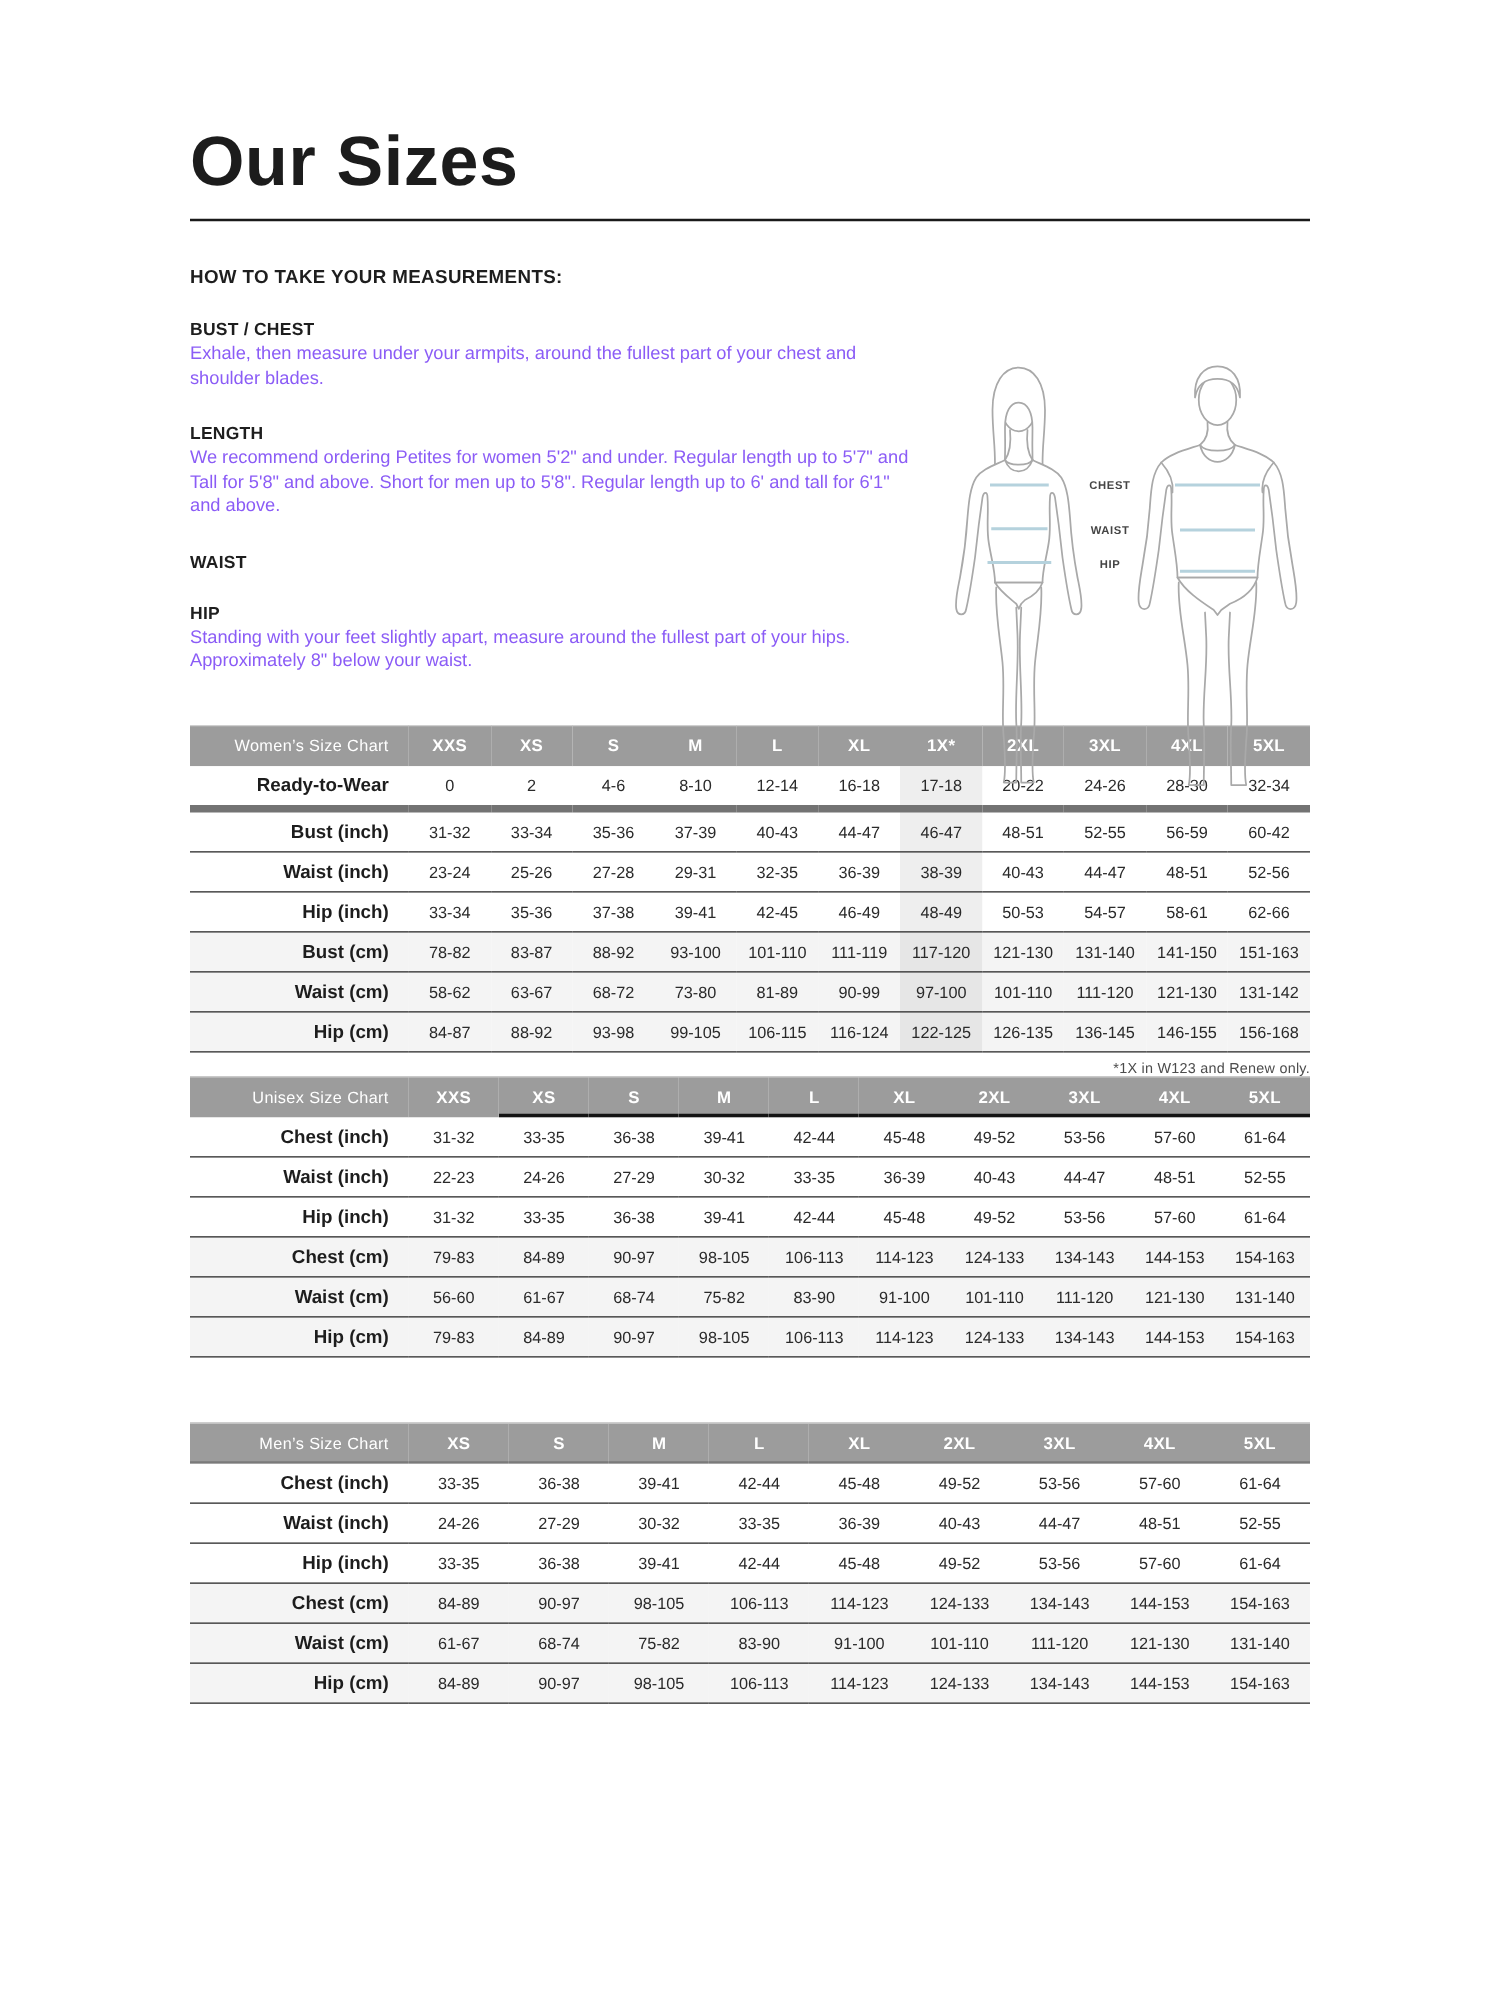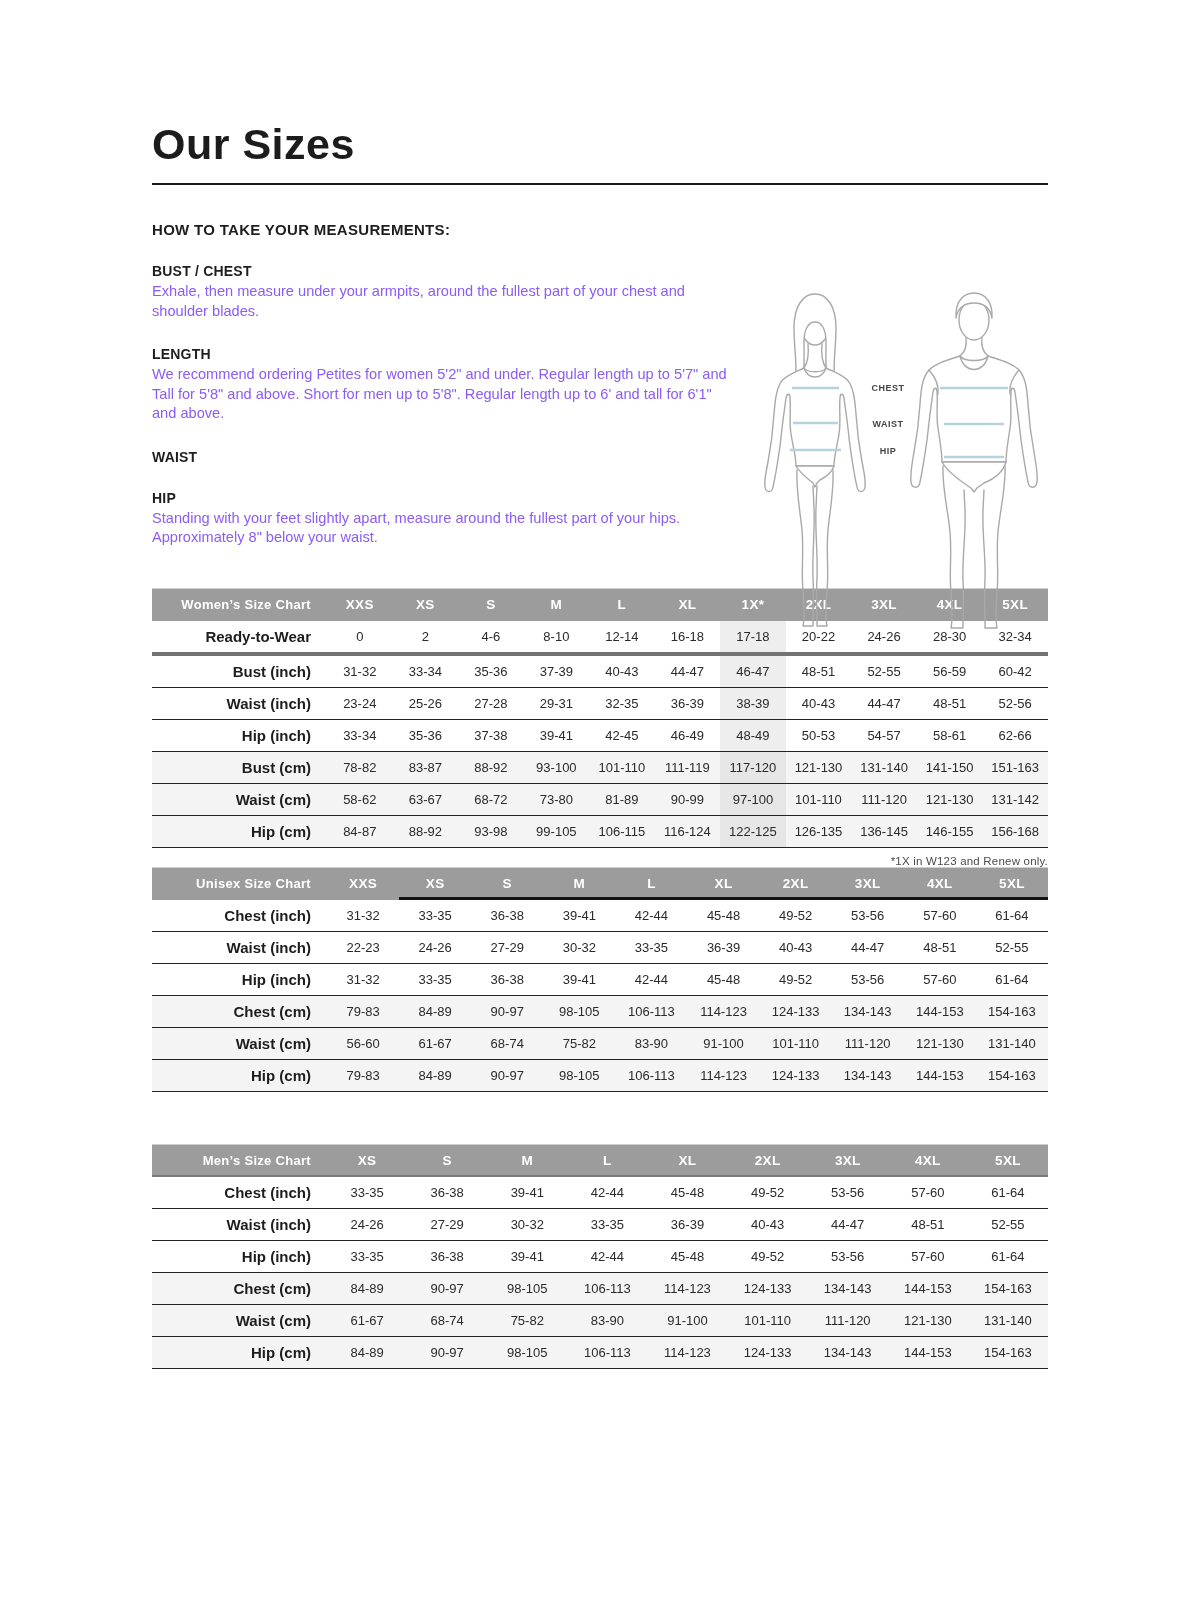--- a/index.html
+++ b/index.html
@@ -2,42 +2,42 @@
 <html style="--header_bg: #9c9c9c; --row_shade: #f4f4f4; --col_highlight: #eeeeee; --col_highlight_shaded: #e6e6e6; --figure_stroke: #a9a9a9; --measure_line: #b5d2dd; --rule: #1a1a1a;"><head>
 <meta charset="utf-8">
 <style>
   html,body{margin:0;padding:0;}
   body{
     width:1200px;height:1600px;background:#ffffff;
     font-family:"Liberation Sans",sans-serif;color:#222;
     position:relative;overflow:hidden;
   }
   .content{width:896px;margin-left:152px;position:relative;}
-  h1.title{margin:0;padding-top:120px;font-size:43px;font-weight:700;letter-spacing:.5px;color:#1c1c1c;}
+  h1.title{margin:0;padding-top:96px;font-size:56px;font-weight:700;letter-spacing:.5px;color:#1c1c1c;}
   .divider{height:2px;background:var(--rule);margin-top:14px;}
   .howto{margin-top:36px;font-size:15px;font-weight:700;letter-spacing:.3px;color:#1e1e1e;}
   .sections{width:584px;}
   .section{margin-top:25px;}
   .section h3{margin:0;font-size:14px;font-weight:700;color:#1e1e1e;letter-spacing:.2px;}
   .section p{margin:3px 0 0;font-size:14.6px;line-height:1.34;color:#8b5cf6;}
 
   .figures{position:absolute;left:752px;top:280px;width:298px;height:358px;}
   .outline{fill:#fff;stroke:var(--figure_stroke);stroke-width:1.4;stroke-linejoin:round;stroke-linecap:round;}
   .noline{fill:none;stroke:var(--figure_stroke);stroke-width:1.4;stroke-linejoin:round;stroke-linecap:round;}
   .mline{stroke:var(--measure_line);stroke-width:2.4;fill:none;}
   .figlabel{font-size:9px;font-weight:700;fill:#454545;letter-spacing:.5px;font-family:"Liberation Sans",sans-serif;}
 
   .tables{margin-top:40px;}
   table.size-table{width:100%;border-collapse:collapse;table-layout:fixed;border-top:1px solid #cfcfcf;}
   .size-table th.lbl{width:158px;}
   .size-table thead th{background:var(--header_bg);color:#fff;height:30px;font-size:13.5px;font-weight:700;letter-spacing:.3px;}
-  .size-table thead th.lbl{font-weight:700;font-size:13px;text-align:right;padding-right:16px;}
+  .size-table thead th.lbl{font-weight:400;font-size:13px;text-align:right;padding-right:16px;}
   .size-table tbody th.lbl{text-align:right;padding-right:16px;font-size:15px;font-weight:700;color:#1d1d1d;background:#fff;}
   .size-table tbody tr{border-bottom:1px solid #232323;}
-  .size-table tbody tr.thick{border-bottom:4px solid #737373;}
+  .size-table tbody tr.thick{border-bottom:6px solid #737373;}
   .size-table tbody td{height:29px;text-align:center;font-size:13px;color:#2a2a2a;background:#fff;}
   .size-table tbody tr.shaded td,
   .size-table tbody tr.shaded th.lbl{background:var(--row_shade);}
   .size-table tbody td.hl{background:var(--col_highlight);}
   .size-table tbody tr.shaded td.hl{background:var(--col_highlight_shaded);}
   .size-table thead th.u{box-shadow:inset 0 -3px 0 #141414;}
   .size-table thead th.u2{box-shadow:inset 0 -2px 0 #7a7a7a;}
   .footnote{text-align:right;font-size:11.5px;color:#4c4c4c;margin-top:7px;letter-spacing:.2px;}
   .tgap1{}
   .tgap2{margin-top:52px;}

